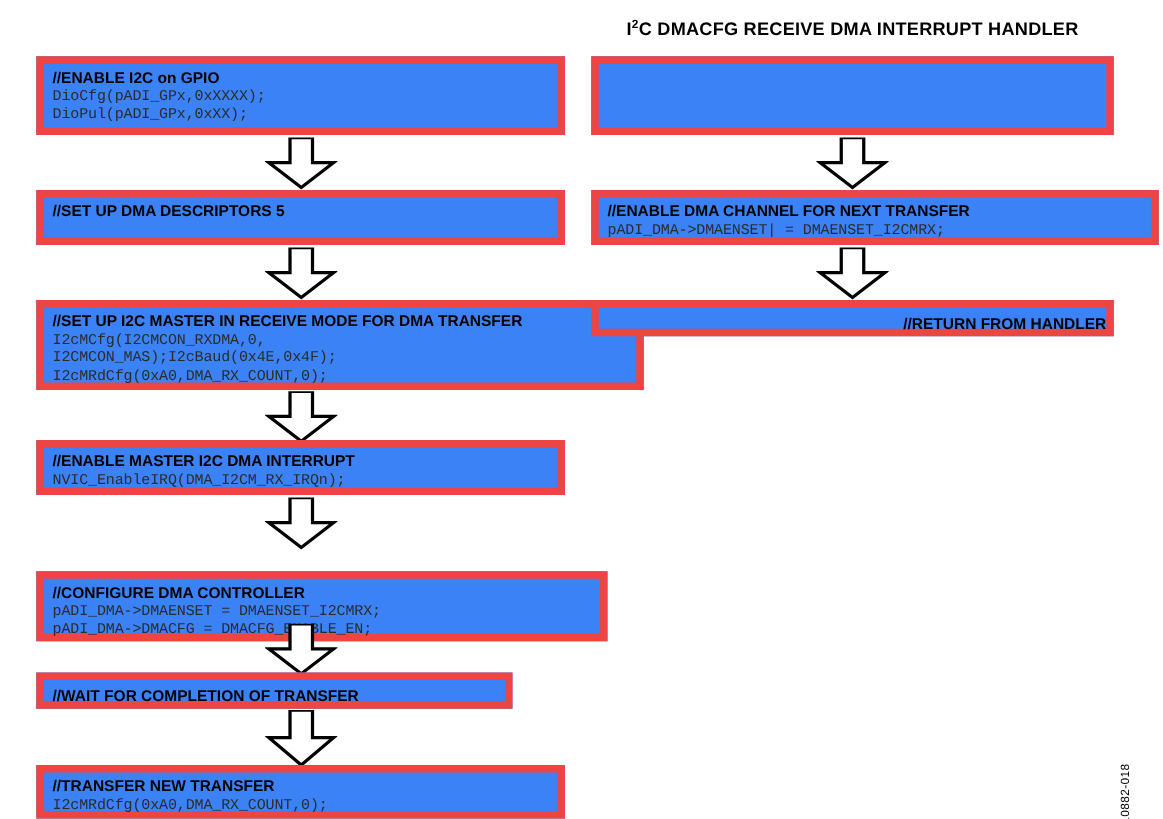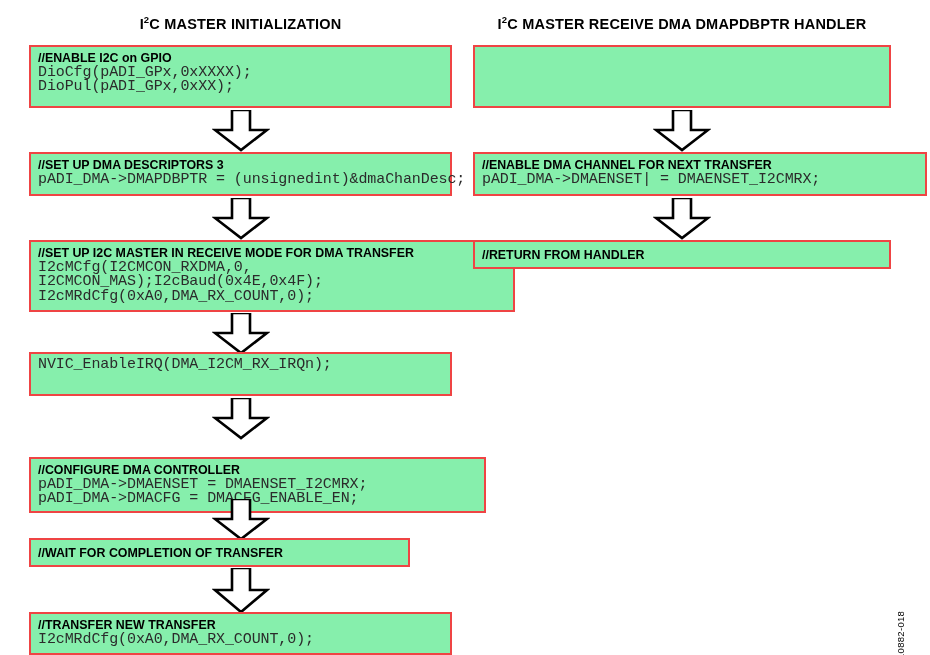--- a/index.html
+++ b/index.html
@@ -20,35 +20,35 @@
     color:#000;
     letter-spacing:0.2px;
     white-space:nowrap;
     text-align:center;
   }
   .col-title sup{font-size:9.5px;vertical-align:super;line-height:0;}
 
   .node{
     position:absolute;
     box-sizing:border-box;
-    border:2px solid #ef4444;
-    background:#86efac;
+    border:6px solid #ef4444;
+    background:#3b82f6;
     padding:4px 0 4px 7px;
   }
   .node .hdr{
     font-family:"Liberation Sans", sans-serif;
     font-weight:bold;
     font-size:12.4px;
     color:#000;
     line-height:15px;
     white-space:nowrap;
   }
   .node .code{
     font-family:"Liberation Mono", monospace;
-    font-size:15px;
+    font-size:12px;
     color:#2b2b2b;
     line-height:14.4px;
     white-space:pre;
     letter-spacing:-0.1px;
   }
 
   .arrow{position:absolute;}
   .arrow svg{display:block;}
 
   .docid{
@@ -60,39 +60,35 @@
     transform:rotate(-90deg);
     white-space:nowrap;
     letter-spacing:0.3px;
   }
 </style>
 </head>
 <body>
 
 <div class="canvas">
 
-  <div class="col-title" style="left:29px;top:16px;width:423px;">
-    <span>I</span><sup>2</sup><span>C MASTER INITIALIZATION</span>
-  </div>
 
   <div class="node" style="left:29px;top:45px;width:423px;height:63px;">
     <div class="hdr">//ENABLE I2C on GPIO</div>
     <div class="code">DioCfg(pADI_GPx,0xXXXX);
 DioPul(pADI_GPx,0xXX);</div>
   </div>
 
   <div class="arrow" style="left:212px;top:110px;">
     <svg width="58" height="42" viewBox="0 0 58 42">
       <polygon points="20,0 38,0 38,20 55,20 29,40 3,20 20,20" fill="#ffffff" stroke="#000000" stroke-width="2.6" stroke-linejoin="miter"></polygon>
     </svg>
   </div>
 
   <div class="node" style="left:29px;top:152px;width:423px;height:44px;">
-    <div class="hdr">//SET UP DMA DESCRIPTORS 3</div>
-    <div class="code">pADI_DMA-&gt;DMAPDBPTR = (unsignedint)&amp;dmaChanDesc;</div>
+    <div class="hdr">//SET UP DMA DESCRIPTORS 5</div>
   </div>
 
   <div class="arrow" style="left:212px;top:198px;">
     <svg width="58" height="42" viewBox="0 0 58 42">
       <polygon points="20,0 38,0 38,20 55,20 29,40 3,20 20,20" fill="#ffffff" stroke="#000000" stroke-width="2.6" stroke-linejoin="miter"></polygon>
     </svg>
   </div>
 
   <div class="node" style="left:29px;top:240px;width:486px;height:72px;">
     <div class="hdr">//SET UP I2C MASTER IN RECEIVE MODE FOR DMA TRANSFER</div>
@@ -101,20 +97,21 @@
 I2cMRdCfg(0xA0,DMA_RX_COUNT,0);</div>
   </div>
 
   <div class="arrow" style="left:212px;top:313px;">
     <svg width="58" height="42" viewBox="0 0 58 42">
       <polygon points="20,0 38,0 38,20 55,20 29,40 3,20 20,20" fill="#ffffff" stroke="#000000" stroke-width="2.6" stroke-linejoin="miter"></polygon>
     </svg>
   </div>
 
   <div class="node" style="left:29px;top:352px;width:423px;height:44px;">
+    <div class="hdr">//ENABLE MASTER I2C DMA INTERRUPT</div>
     <div class="code">NVIC_EnableIRQ(DMA_I2CM_RX_IRQn);</div>
   </div>
 
   <div class="arrow" style="left:212px;top:398px;">
     <svg width="58" height="42" viewBox="0 0 58 42">
       <polygon points="20,0 38,0 38,20 55,20 29,40 3,20 20,20" fill="#ffffff" stroke="#000000" stroke-width="2.6" stroke-linejoin="miter"></polygon>
     </svg>
   </div>
 
   <div class="node" style="left:29px;top:441px;width:457px;height:56px;margin-top:16px;">
@@ -139,21 +136,21 @@
       <polygon points="20,0 38,0 38,22 55,22 29,44 3,22 20,22" fill="#ffffff" stroke="#000000" stroke-width="2.6" stroke-linejoin="miter"></polygon>
     </svg>
   </div>
 
   <div class="node" style="left:29px;top:612px;width:423px;height:43px;">
     <div class="hdr">//TRANSFER NEW TRANSFER</div>
     <div class="code">I2cMRdCfg(0xA0,DMA_RX_COUNT,0);</div>
   </div>
 
   <div class="col-title" style="left:473px;top:16px;width:418px;">
-    <span>I</span><sup>2</sup><span>C MASTER RECEIVE DMA DMAPDBPTR HANDLER</span>
+    <span>I</span><sup>2</sup><span>C DMACFG RECEIVE DMA INTERRUPT HANDLER</span>
   </div>
 
   <div class="node" style="left:473px;top:45px;width:418px;height:63px;">
   </div>
 
   <div class="arrow" style="left:653px;top:110px;">
     <svg width="58" height="42" viewBox="0 0 58 42">
       <polygon points="20,0 38,0 38,20 55,20 29,40 3,20 20,20" fill="#ffffff" stroke="#000000" stroke-width="2.6" stroke-linejoin="miter"></polygon>
     </svg>
   </div>
@@ -162,20 +159,20 @@
     <div class="hdr">//ENABLE DMA CHANNEL FOR NEXT TRANSFER</div>
     <div class="code">pADI_DMA-&gt;DMAENSET| = DMAENSET_I2CMRX;</div>
   </div>
 
   <div class="arrow" style="left:653px;top:198px;">
     <svg width="58" height="42" viewBox="0 0 58 42">
       <polygon points="20,0 38,0 38,20 55,20 29,40 3,20 20,20" fill="#ffffff" stroke="#000000" stroke-width="2.6" stroke-linejoin="miter"></polygon>
     </svg>
   </div>
 
-  <div class="node" style="left:473px;top:240px;width:418px;height:29px;padding-top:6px;">
+  <div class="node" style="left:473px;top:240px;width:418px;height:29px;padding-top:6px;text-align:right;">
     <div class="hdr">//RETURN FROM HANDLER</div>
     <div class="code"></div>
   </div>
 
   <div class="docid" style="left:906px;top:648px;">10882-018</div>
 
 </div>
 
 </body></html>

